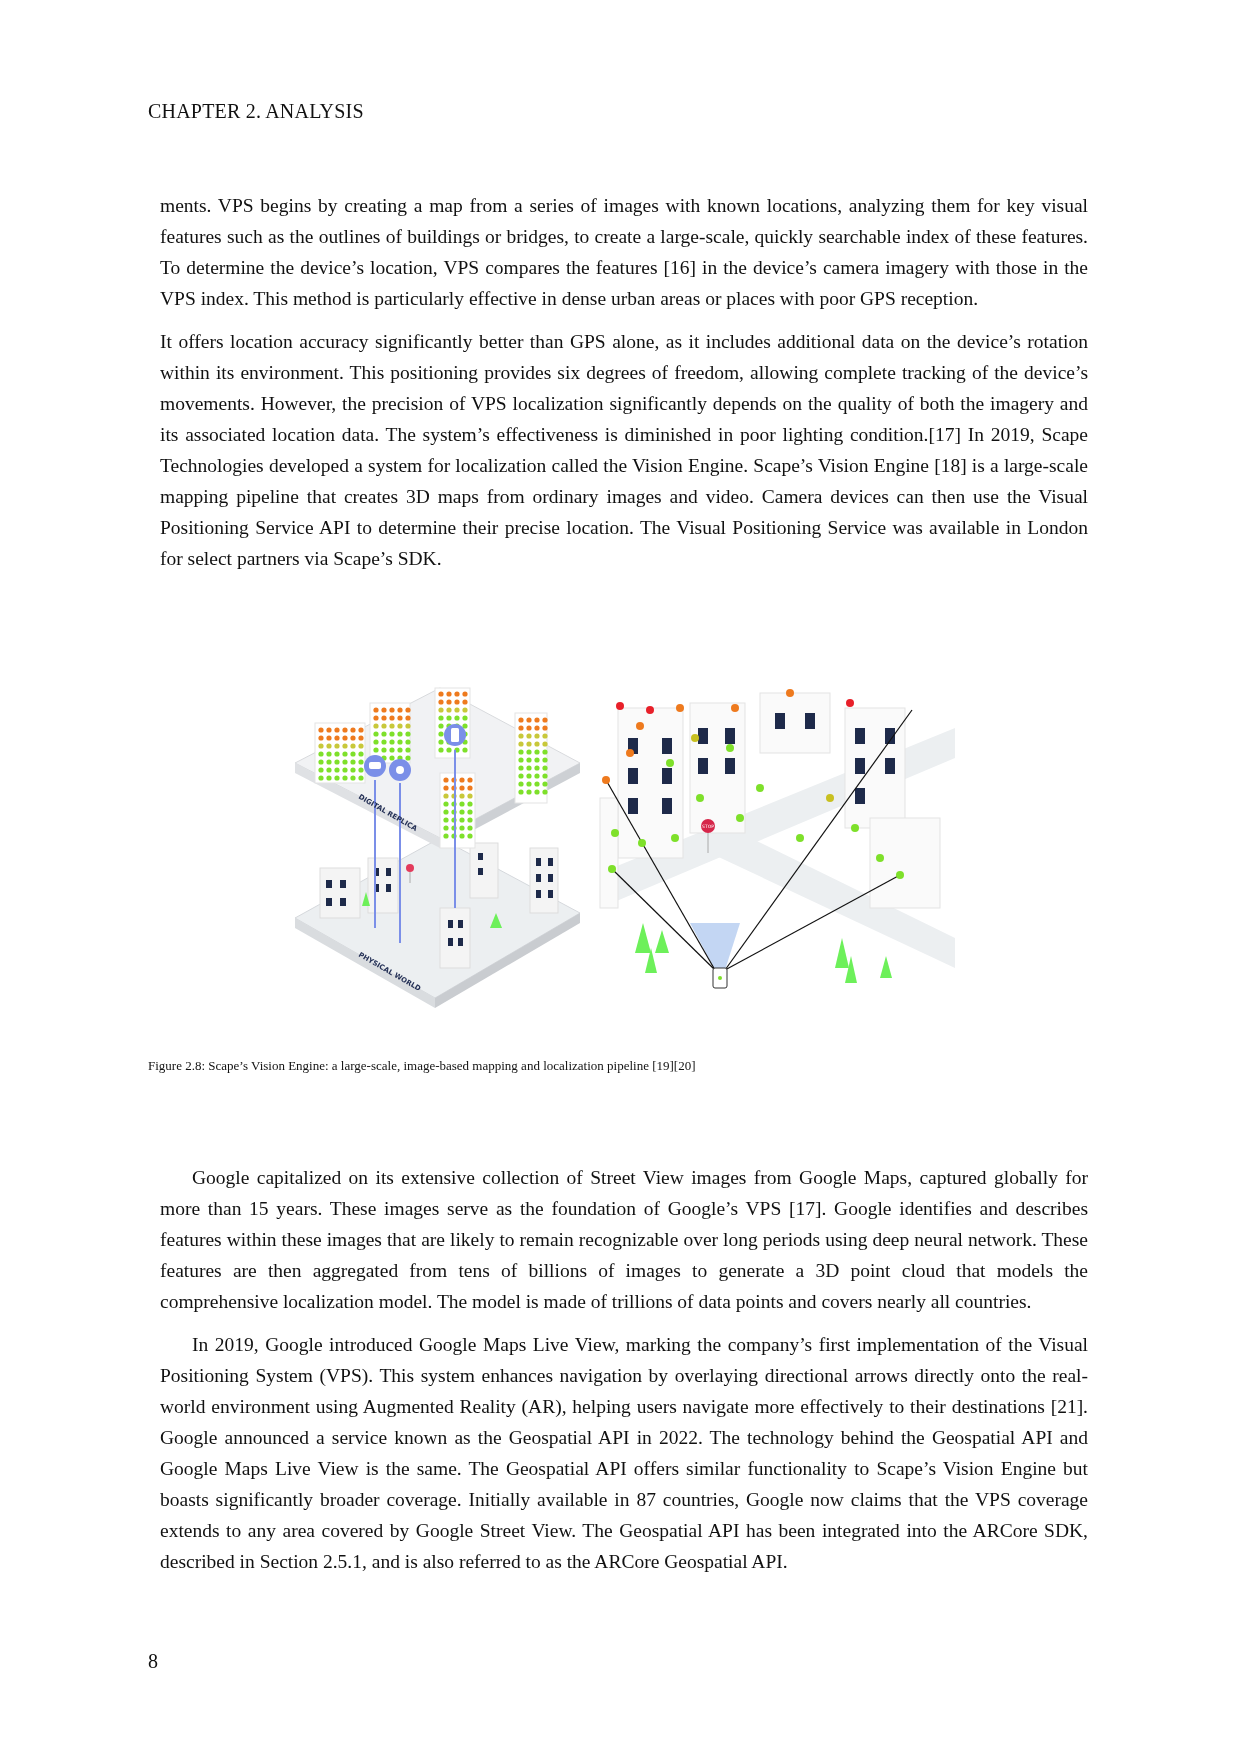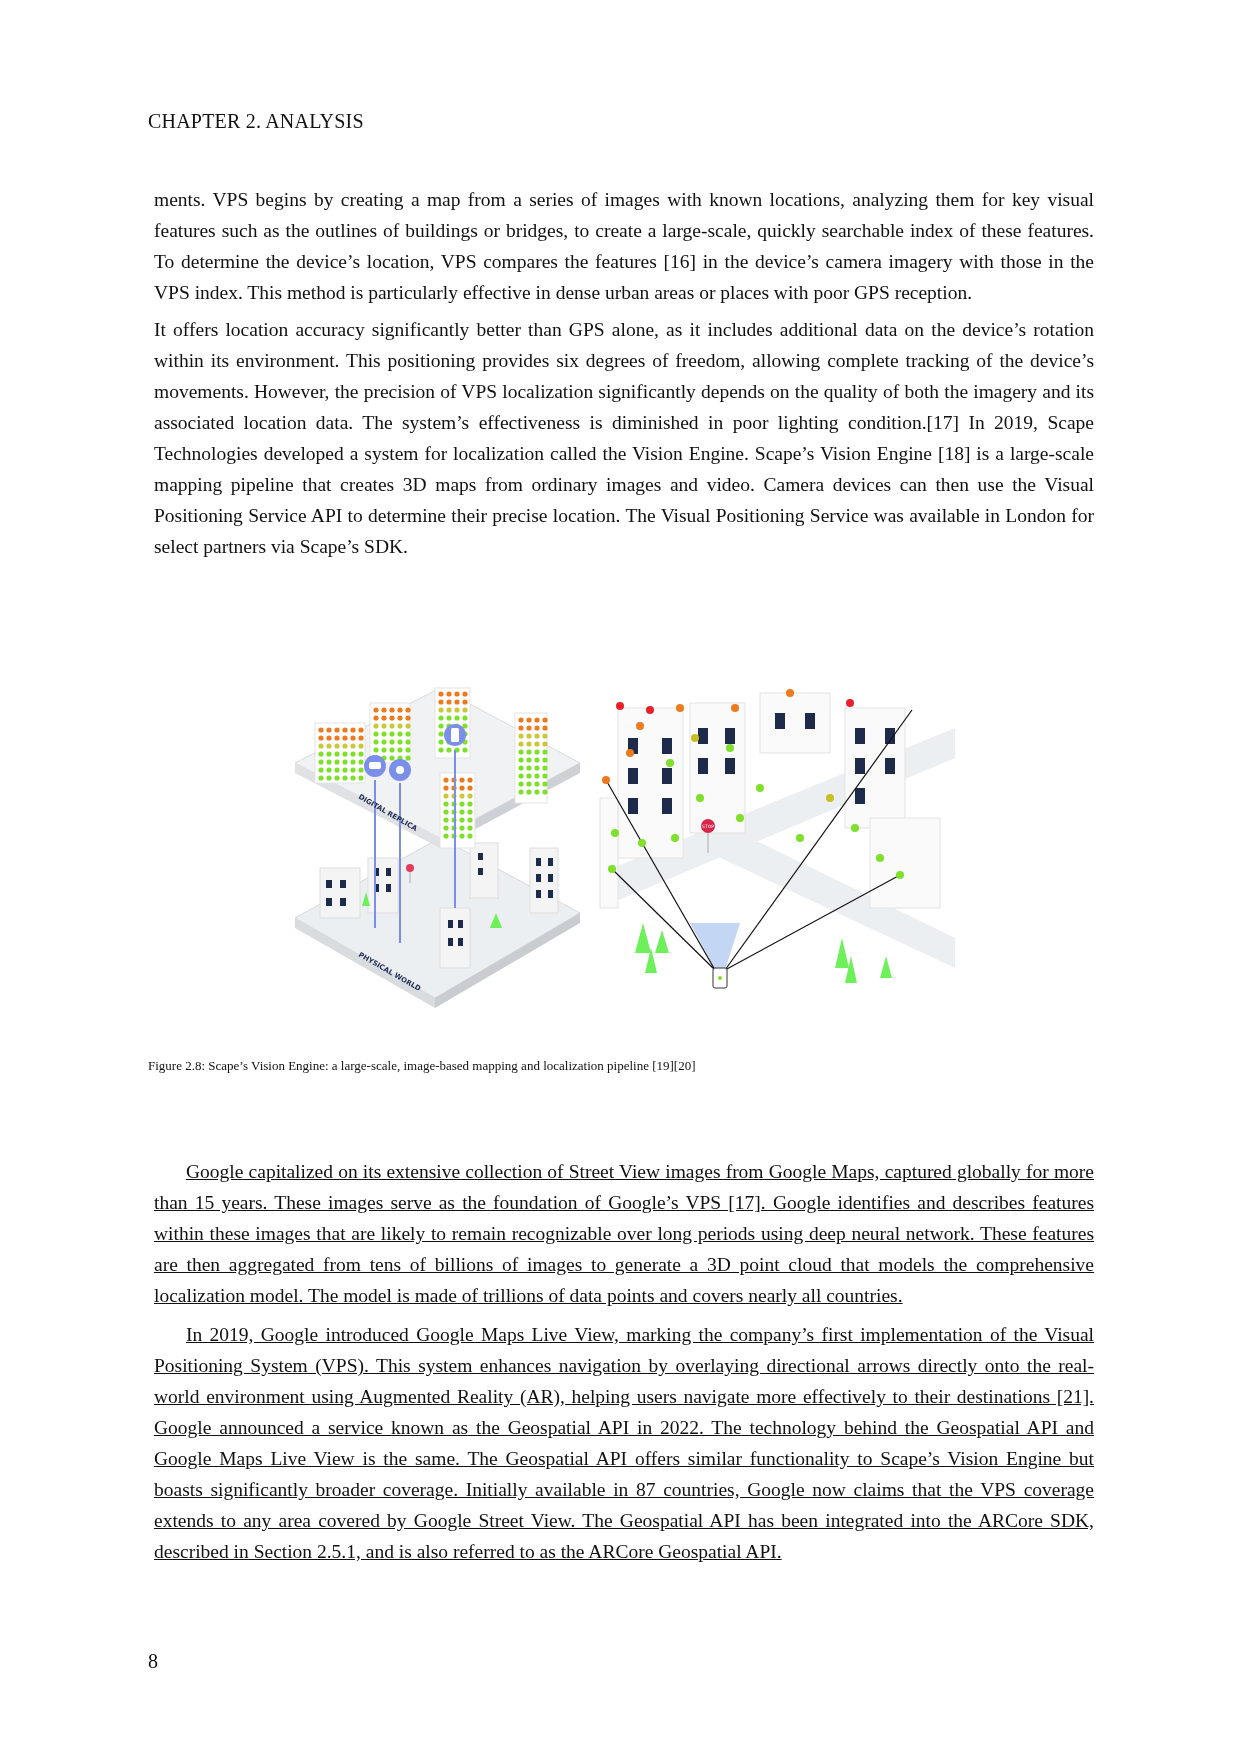--- a/index.html
+++ b/index.html
@@ -1,21 +1,21 @@
 <!DOCTYPE html>
 <html><head>
 <meta charset="utf-8">
 <style>
   html, body { margin: 0; padding: 0; background: #ffffff; }
   body { width: 1240px; height: 1754px; position: relative; overflow: hidden;
          font-family: "Liberation Serif", "DejaVu Serif", serif; color: #111; }
-  .running-head { position: absolute; left: 148px; top: 110px; font-size: 20px; letter-spacing: 0.2px; }
+  .running-head { position: absolute; left: 148px; top: 100px; font-size: 20px; letter-spacing: 0.2px; }
   .text-block { position: absolute; left: 148px; width: 952px; font-size: 19.5px; line-height: 31px; text-align: justify; }
-  .text-block p { margin: 6px; }
-  .indent { text-indent: 32px; text-decoration: underline; }
+  .text-block p { margin: 12px; }
+  .indent { text-indent: 32px; }
   .para-gap { margin-top: 8px !important; }
   #block1 { top: 178px; }
   #block2 { top: 1150px; }
   .figure { position: absolute; left: 290px; top: 668px; width: 665px; height: 355px; }
   .figure svg { display: block; }
   .caption { position: absolute; left: 148px; top: 1050px; width: 952px; font-size: 13px; line-height: 31px; text-align: justify; }
   .page-number { position: absolute; left: 148px; top: 1650px; font-size: 20px; }
 </style>
 </head>
 <body>

